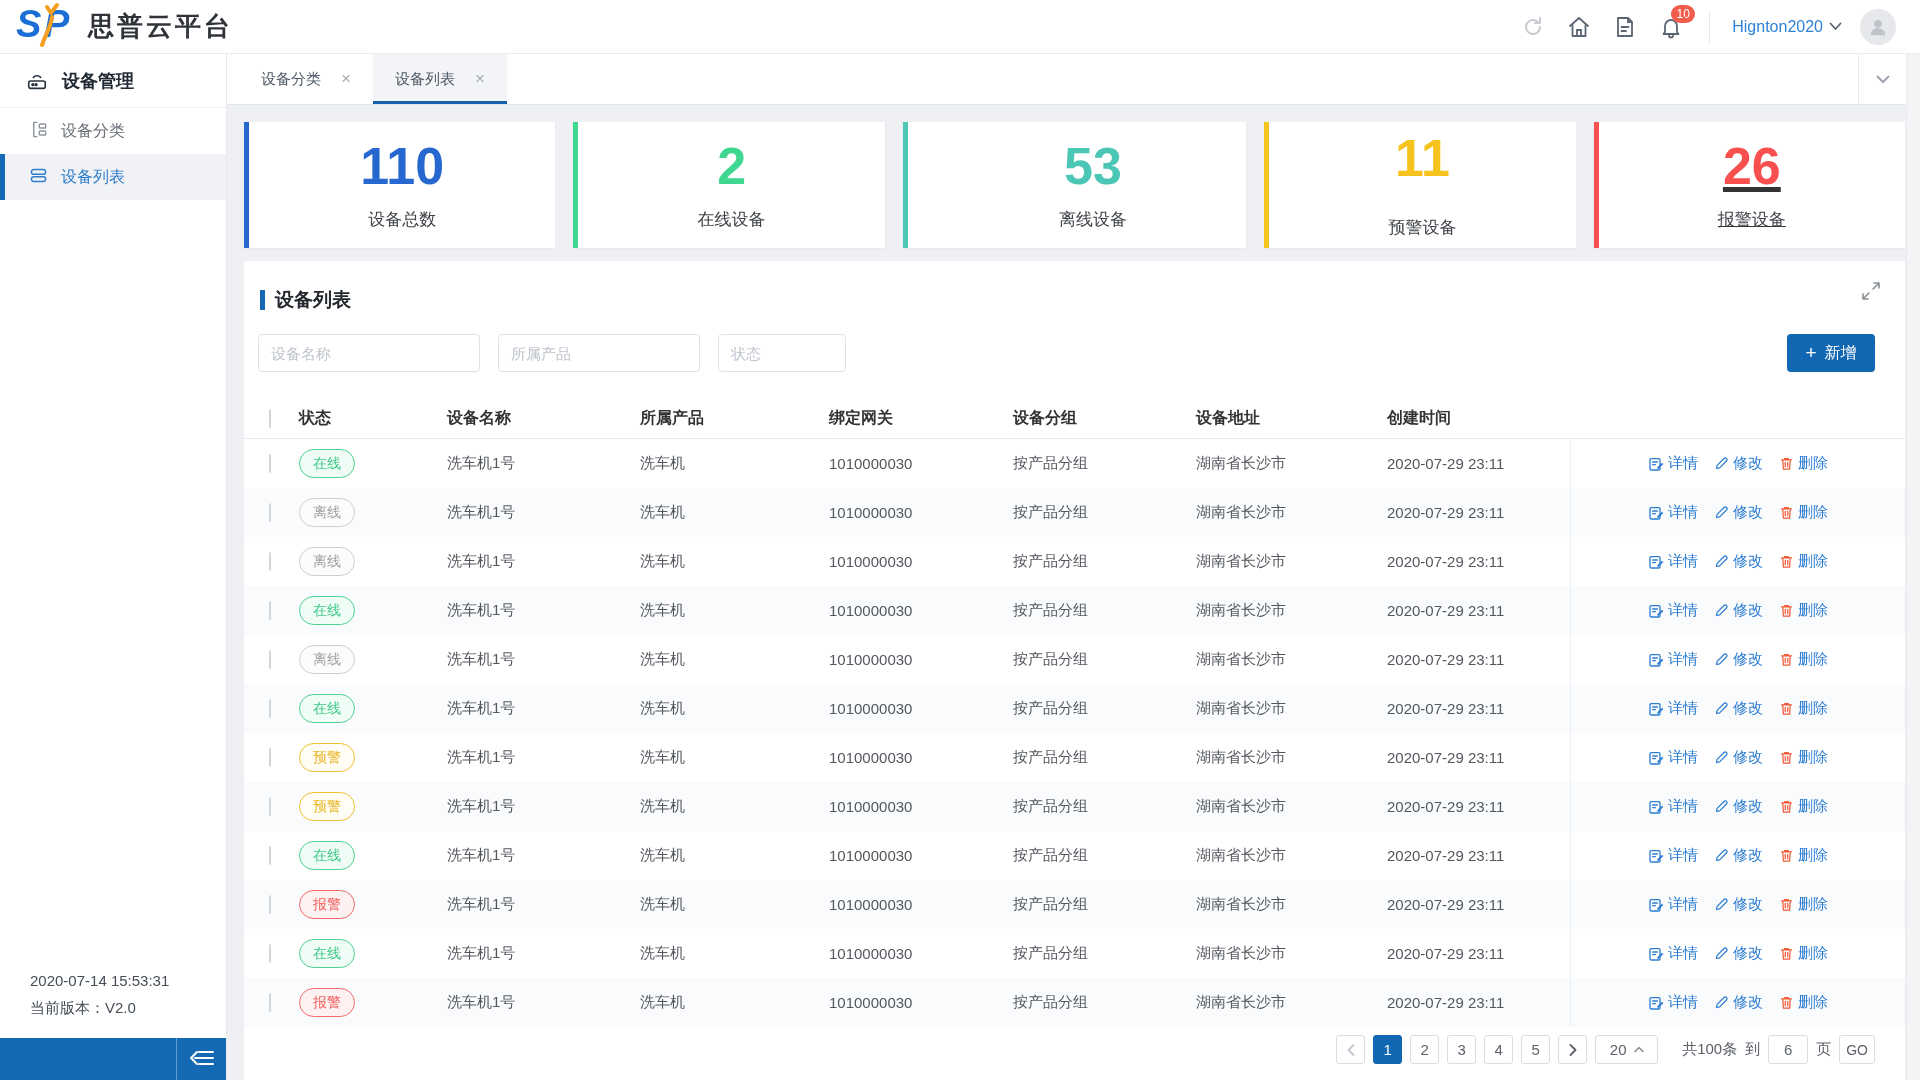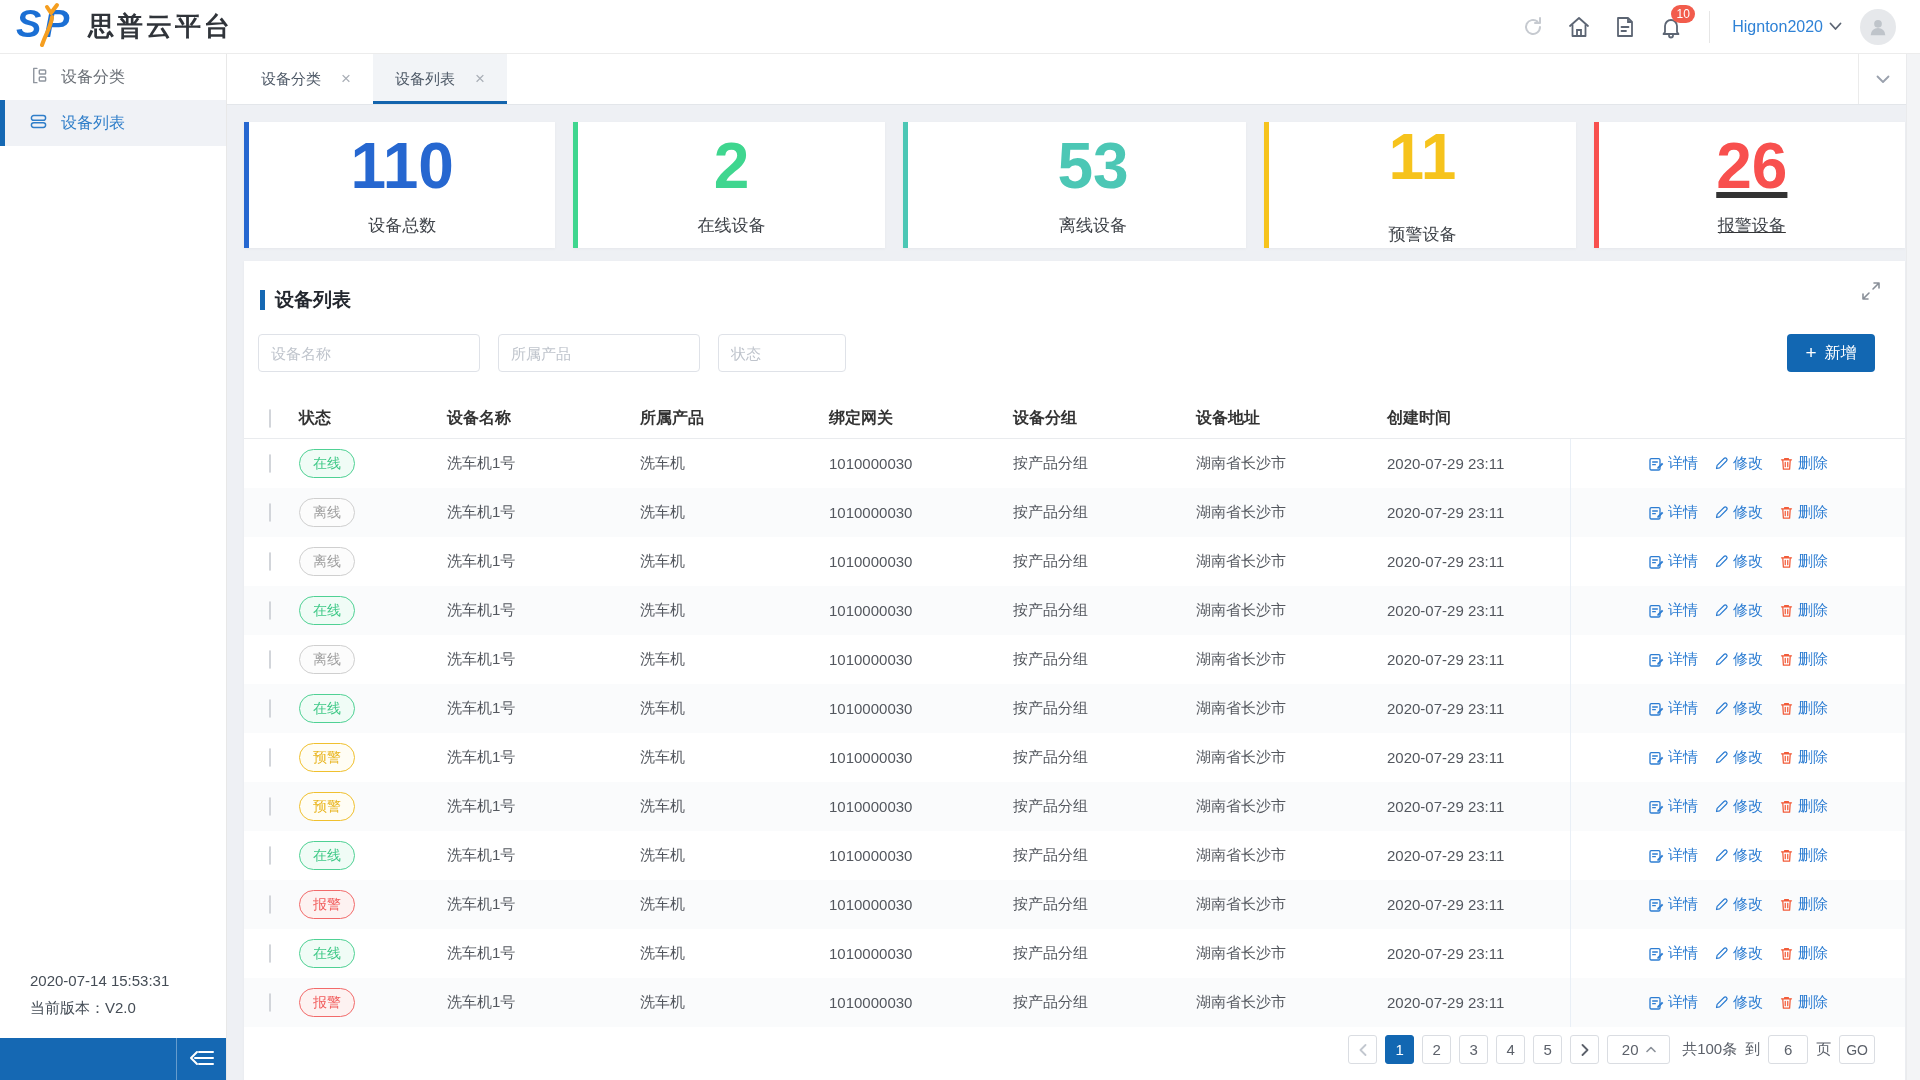--- a/index.html
+++ b/index.html
@@ -55,21 +55,21 @@
 
   
   .content { position:absolute; left:227px; top:105px; right:15px; bottom:0; padding:17px 0 0 17px;
     display:flex; flex-direction:column; }
   .scrollbar-track { position:absolute; top:54px; right:0; width:14px; bottom:0; background:#f3f4f6;
     border-left:1px solid #eaebed; z-index:25; }
 
   .stats-row { display:flex; gap:18px; height:126px; flex:none; }
   .stat-card { flex:1; background:#fff; border-left:5px solid #ccc; box-shadow:0 1px 3px rgba(0,0,0,.04);
     display:flex; flex-direction:column; align-items:center; justify-content:center; }
-  .stat-value { font-size:64px; font-weight:700; line-height:1.05; }
+  .stat-value { font-size:52px; font-weight:700; line-height:1.05; }
   .stat-label { font-size:17px; color:#3f4349; margin-top:14px; }
 
   .panel { margin-top:13px; background:#fff; flex:1; position:relative; display:flex;
     flex-direction:column; box-shadow:0 1px 3px rgba(0,0,0,.04); overflow:hidden; }
   .panel-title-row { display:flex; align-items:center; padding:26px 24px 0 16px; flex:none; }
   .panel-title { display:flex; align-items:center; gap:10px; font-size:19px; font-weight:700; color:#23272e; }
   .title-bar { width:5px; height:20px; background:#1568b3; }
   .expand-btn { margin-left:auto; cursor:pointer; margin-top:-14px; }
 
   .filters-row { display:flex; align-items:center; padding:21px 30px 0 14px; flex:none; }
@@ -99,21 +99,21 @@
   .op-link { display:flex; align-items:center; gap:4px; color:#2d7dd2; cursor:pointer; font-size:15px; }
 
   
   .pager { margin-top:auto; flex:none; display:flex; align-items:center; justify-content:flex-end;
     gap:8px; padding:0 30px 16px 0; font-size:15px; color:#5c616a; }
   .pg-box { min-width:29px; height:29px; border:1px solid #dadde2; border-radius:3px; background:#fff;
     display:flex; align-items:center; justify-content:center; cursor:pointer; padding:0 6px; color:#5c616a; }
   .pg-box.active { background:#1267b2; border-color:#1267b2; color:#fff; }
   .pg-prev { color:#c2c7cf; }
   .pg-size { width:63px; gap:7px; }
-  .pg-total { margin-left:4px; }
+  .pg-total { margin-left:16px; }
   .pg-goto-input { width:40px; height:29px; border:1px solid #dadde2; border-radius:3px;
     text-align:center; font-size:15px; color:#5c616a; outline:none; background:#fff;
     font-family:"Liberation Sans","DejaVu Sans",sans-serif; }
   .pg-go { font-size:14px; }
 </style>
 </head>
 <body>
 
 <div class="app-header">
   <div class="logo-wrap">
@@ -165,20 +165,29 @@
     <div class="avatar">
       <svg width="22" height="22" viewBox="0 0 24 24" fill="#bfc4ca">
         <circle cx="12" cy="8.5" r="4.2"></circle>
         <path d="M4 21 a8 8 0 0 1 16 0 z"></path>
       </svg>
     </div>
   </div>
 </div>
 
 <div class="sidebar">
+  <div class="sidebar-title">
+    <svg width="22" height="22" viewBox="0 0 24 24" fill="none" stroke="#2a3441" stroke-width="1.8">
+      <rect x="3" y="12" width="18" height="8" rx="2"></rect>
+      <path d="M8 8 a5.5 5.5 0 0 1 8 0" stroke-linecap="round"></path>
+      <circle cx="7.5" cy="16" r="0.9" fill="#2a3441"></circle>
+      <circle cx="11" cy="16" r="0.9" fill="#2a3441"></circle>
+    </svg>
+    <span>设备管理</span>
+  </div>
   <div id="side-items">
 
   <div class="side-item">
         <span class="side-ic"><svg width="19" height="19" viewBox="0 0 24 24" fill="none" stroke="#8f959e" stroke-width="1.8">
             <path d="M6 3 v18 M6 3 h4 M6 21 h4" stroke-linecap="round"></path>
             <rect x="13" y="5" width="8" height="5" rx="1"></rect>
             <rect x="13" y="14" width="8" height="5" rx="1"></rect>
           </svg></span>
         <span>设备分类</span>
       </div>

